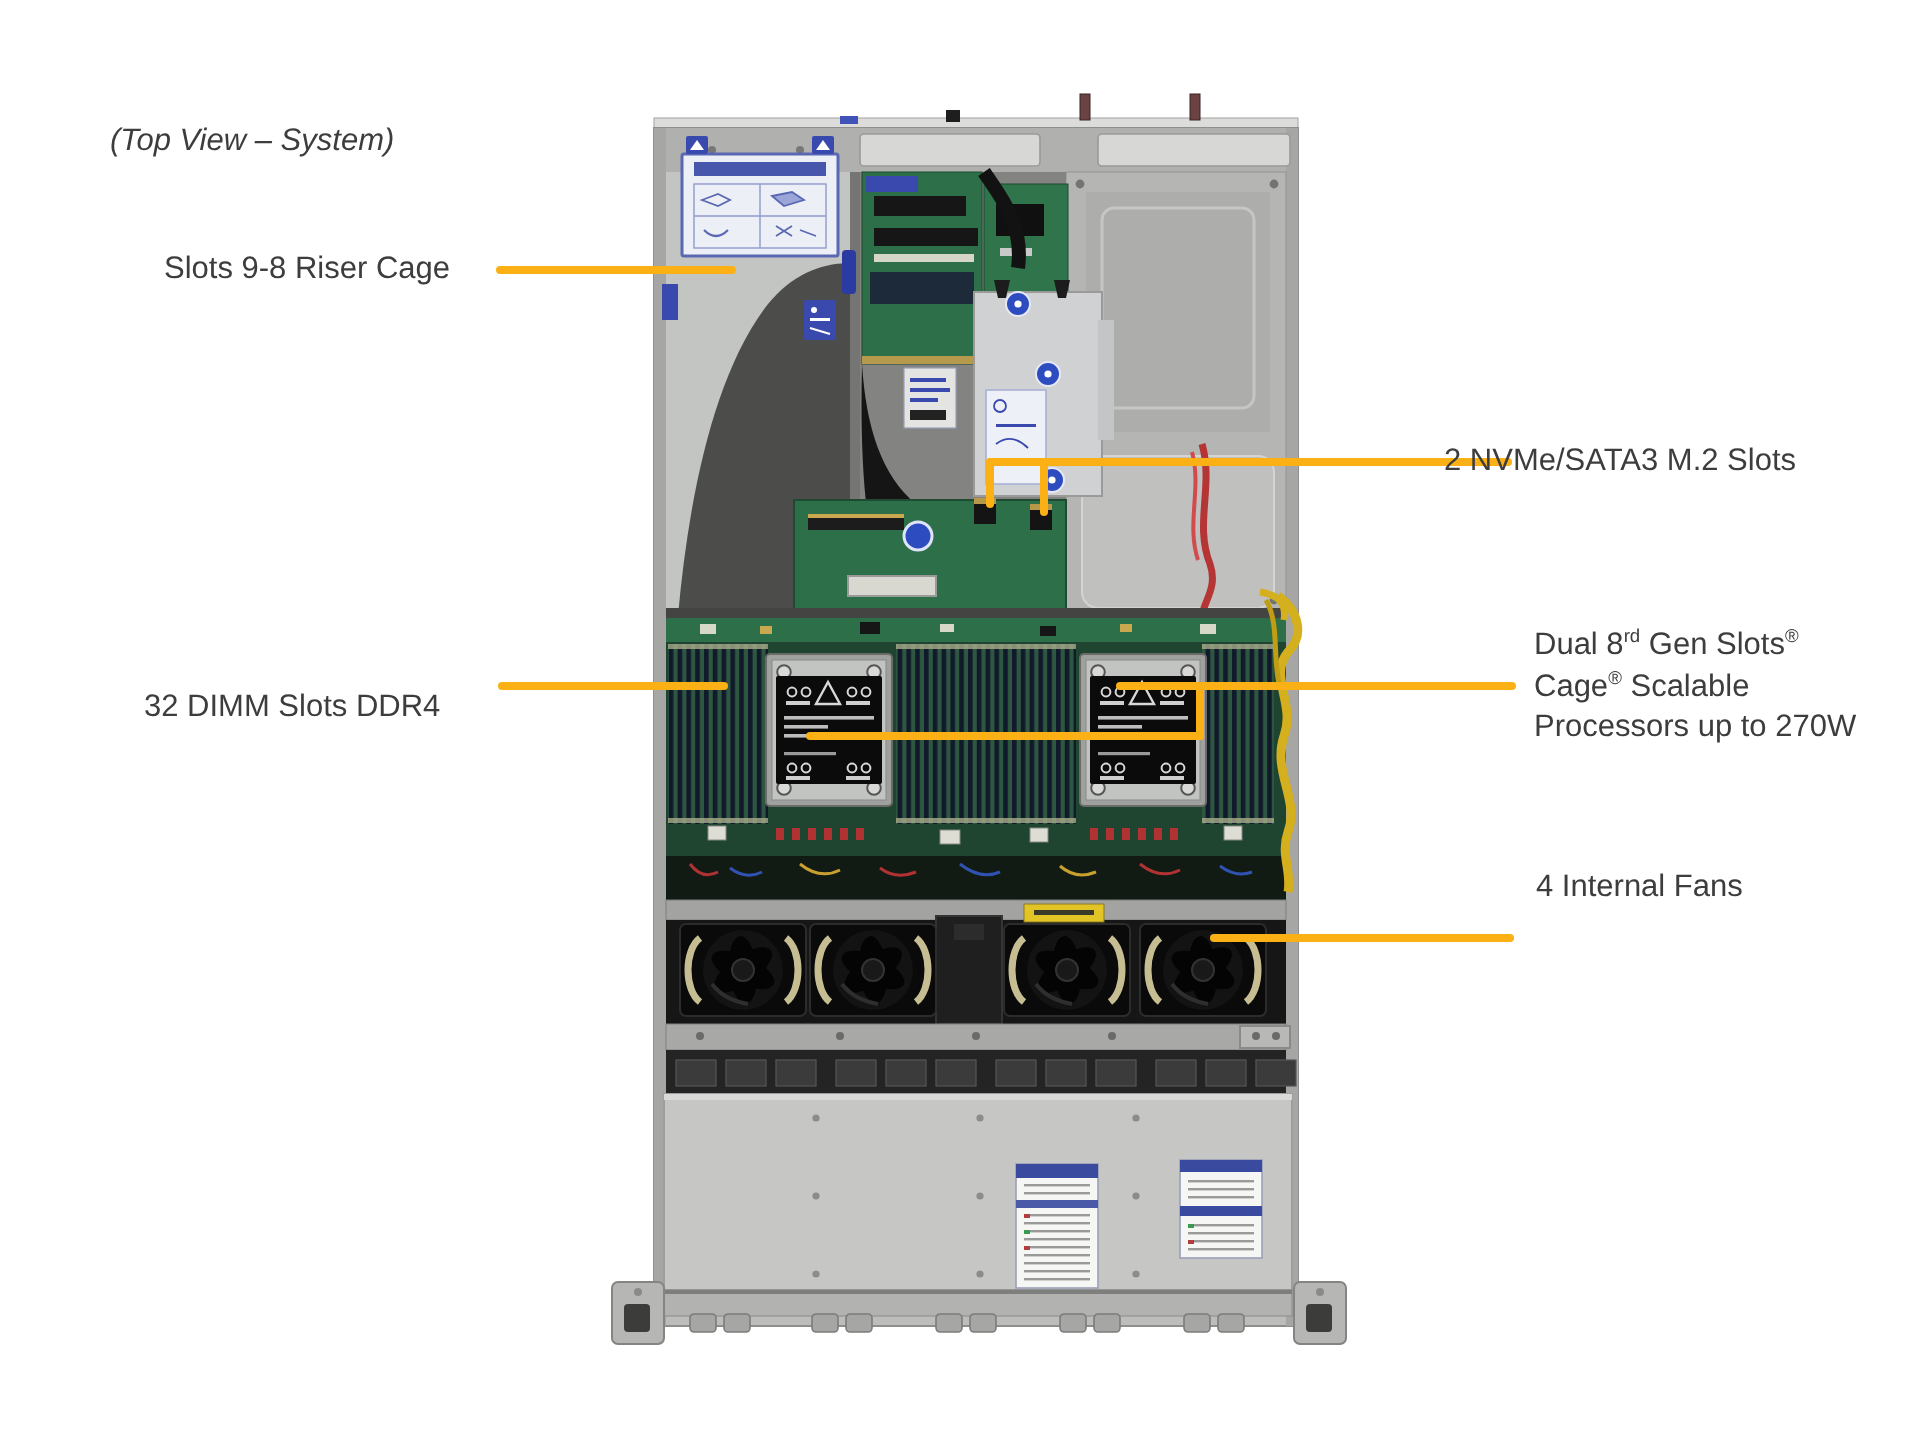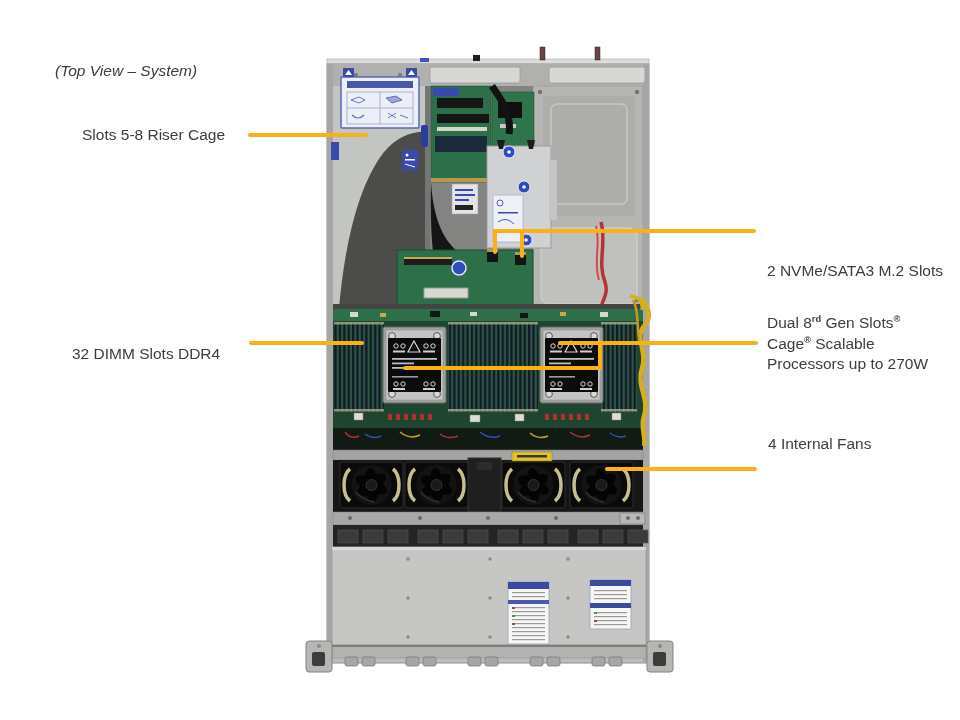--- a/index.html
+++ b/index.html
@@ -6,21 +6,21 @@
   body{
     width:960px;height:720px;position:relative;background:#ffffff;
     font-family:"Liberation Sans", sans-serif;overflow:hidden;
     --callout:#FBB116;--label-text:#3D3D3D;
   }
   .label{
     position:absolute;color:var(--label-text);font-size:15.5px;
     line-height:20px;white-space:nowrap;
   }
   .label.italic{font-style:italic;}
-  .label sup{font-size:60%;line-height:0;font-weight:bold;}
+  .label sup{font-size:60%;line-height:0;}
   .cline{
     position:absolute;background:var(--callout);border-radius:2px;
   }
   .cpu-block{white-space:normal;width:200px;line-height:20.5px;}
   svg{position:absolute;left:0;top:0;pointer-events:none;}
 </style>
 </head>
 <body style="--callout: #FBB116; --label-text: #3D3D3D;">
 
 <svg width="960" height="720" viewBox="0 0 960 720" aria-hidden="true">
@@ -378,23 +378,23 @@
 <div class="cline" style="left:249px;top:341px;width:115px;height:4px;"></div>
 
 <div class="cline" style="left:558px;top:341px;width:200px;height:4px;"></div>
 <div class="cline" style="left:598px;top:341px;width:4px;height:29px;"></div>
 <div class="cline" style="left:403px;top:366px;width:199px;height:4px;"></div>
 
 <div class="cline" style="left:605px;top:467px;width:152px;height:4px;"></div>
 
 <div class="label italic" style="left:55px;top:61px;">(Top View – System)</div>
 
-<div class="label" style="left:82px;top:125px;">Slots 5-8 Riser Cage</div>
-
-<div class="label" style="left:767px;top:221px;margin-top:40px;">2 NVMe/SATA3 M.2 Slots</div>
+<div class="label" style="left:82px;top:125px;">Slots 9-8 Riser Cage</div>
+
+<div class="label" style="left:722px;top:221px;">2 NVMe/SATA3 M.2 Slots</div>
 
 <div class="label" style="left:72px;top:333px;margin-top:11px;">32 DIMM Slots DDR4</div>
 
 <div class="label cpu-block" style="left:767px;top:313px;">
   <span>Dual 8</span><sup>rd</sup><span> Gen Slots</span><sup>®</sup><br>
   <span>Cage</span><sup>®</sup><span> Scalable</span><br>
   <span>Processors up to 270W</span>
 </div>
 
 <div class="label" style="left:768px;top:434px;">4 Internal  Fans</div>

